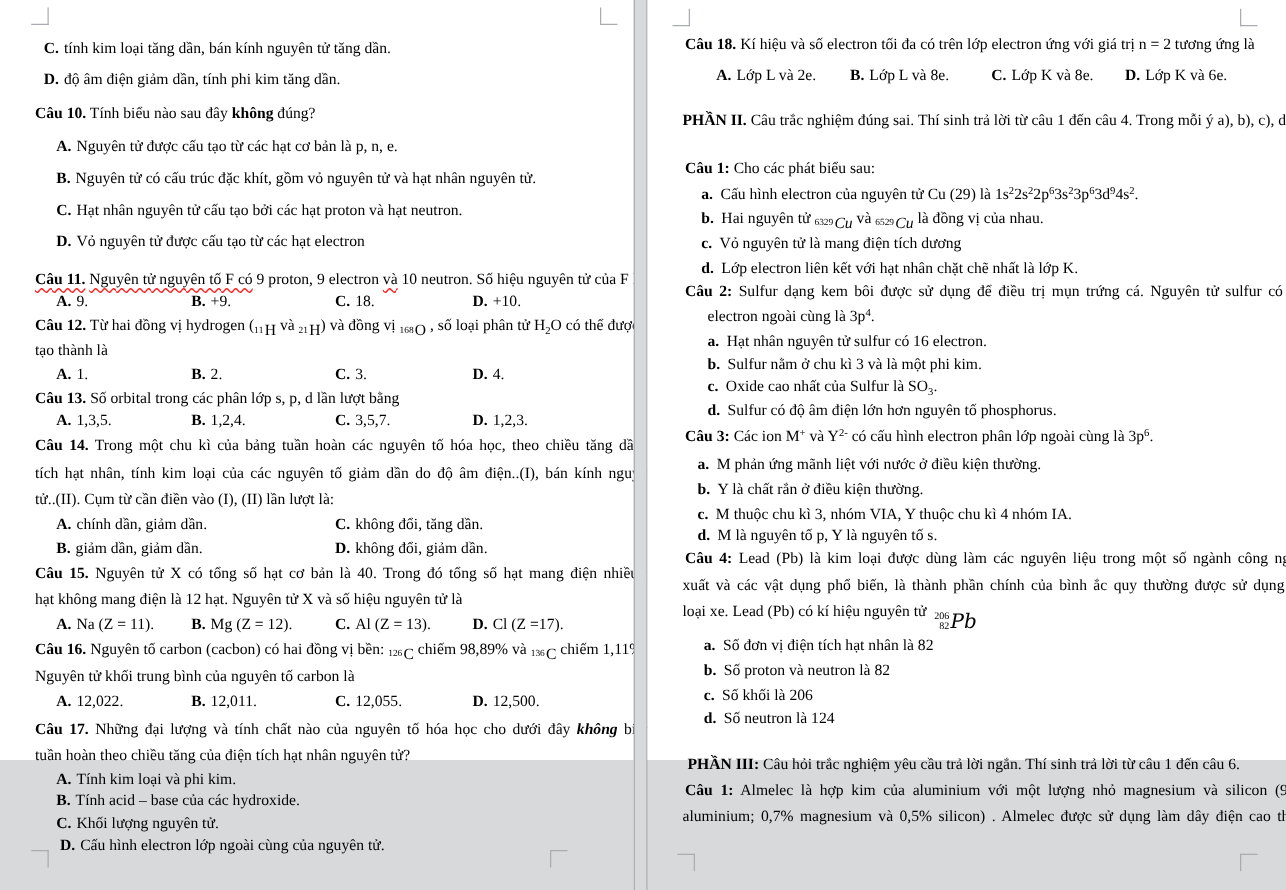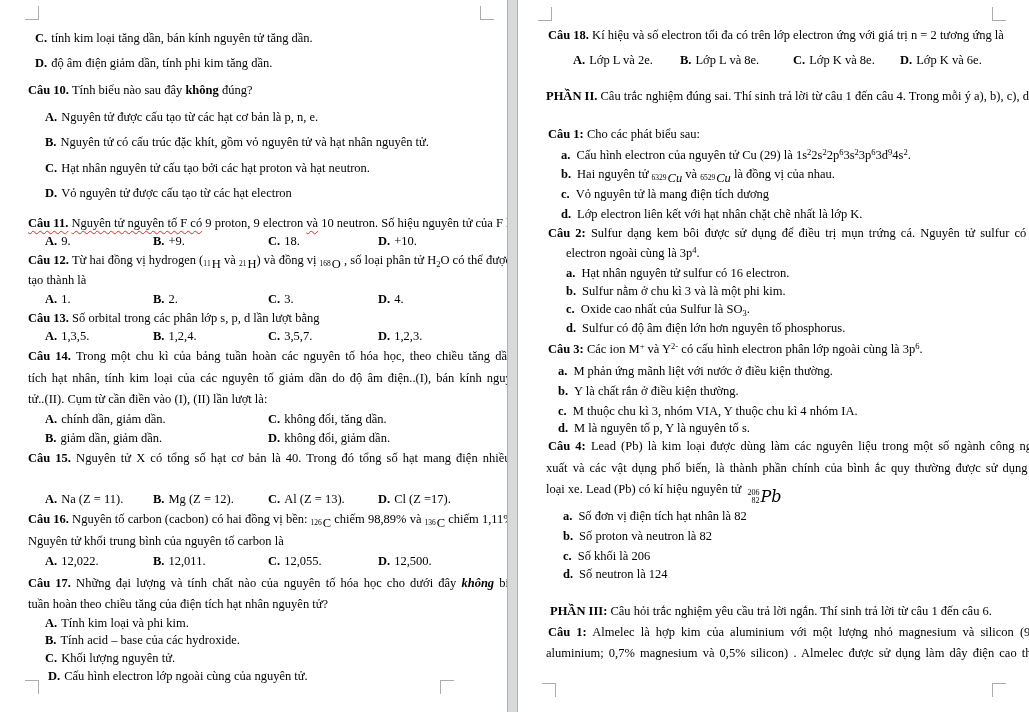--- a/index.html
+++ b/index.html
@@ -1,17 +1,17 @@
 <!DOCTYPE html>
 <html><head>
 <meta charset="utf-8">
 <style>
   html,body{margin:0;padding:0;width:1029px;height:712px;overflow:hidden;}
   body{background:#d7d9db;position:relative;font-family:"Liberation Serif",serif;font-size:12.5px;color:#000;}
-  .page{position:absolute;top:0;height:712px;background:#ffffff;}
+  .page{position:absolute;top:0;height:608px;background:#ffffff;}
   #page1{left:0;width:507px;}
   #page2{left:518px;width:511px;}
   #gap{position:absolute;left:507px;top:0;width:11px;height:712px;background:#d7d9db;border-left:1px solid #aeb1b5;border-right:1px solid #aeb1b5;box-sizing:border-box;}
   .ln{position:absolute;white-space:nowrap;line-height:16px;}
   .row{left:0;width:100%;}
   .col{position:absolute;top:0;white-space:nowrap;}
   .pc1{left:45px}.pc2{left:153px}.pc3{left:268px}.pc4{left:378px}
   .qc1{left:55px}.qc2{left:162px}.qc3{left:275px}.qc4{left:382px}
   .b{font-weight:bold;}
   .bi{font-weight:bold;font-style:italic;}
@@ -101,20 +101,21 @@
   <div class="ln row" style="top:411px">
     <span class="col pc1"><span class="ol">A.</span><span>chính dần, giảm dần.</span></span>
     <span class="col pc3"><span class="ol">C.</span><span>không đổi, tăng dần.</span></span>
   </div>
   <div class="ln row" style="top:430px">
     <span class="col pc1"><span class="ol">B.</span><span>giảm dần, giảm dần.</span></span>
     <span class="col pc3"><span class="ol">D.</span><span>không đổi, giảm dần.</span></span>
   </div>
 
   <div class="ln ws" style="left:28px;top:450px"><span class="b">Câu 15.</span><span> Nguyên tử X có tổng số hạt cơ bản là 40. Trong đó tổng số hạt mang điện nhiều hơn số</span></div>
+  <div class="ln" style="left:28px;top:471px"><span>hạt không mang điện là 12 hạt. Nguyên tử X và số hiệu nguyên tử là</span></div>
   <div class="ln row" style="top:491px">
     <span class="col pc1"><span class="ol">A.</span><span>Na (Z = 11).</span></span>
     <span class="col pc2"><span class="ol">B.</span><span>Mg (Z = 12).</span></span>
     <span class="col pc3"><span class="ol">C.</span><span>Al (Z = 13).</span></span>
     <span class="col pc4"><span class="ol">D.</span><span>Cl (Z =17).</span></span>
   </div>
 
   <div class="ln" style="left:28px;top:511px"><span class="b">Câu 16.</span><span> Nguyên tố carbon (cacbon) có hai đồng vị bền: </span><span class="iso">
         <span class="istk">
           <span>12</span>

